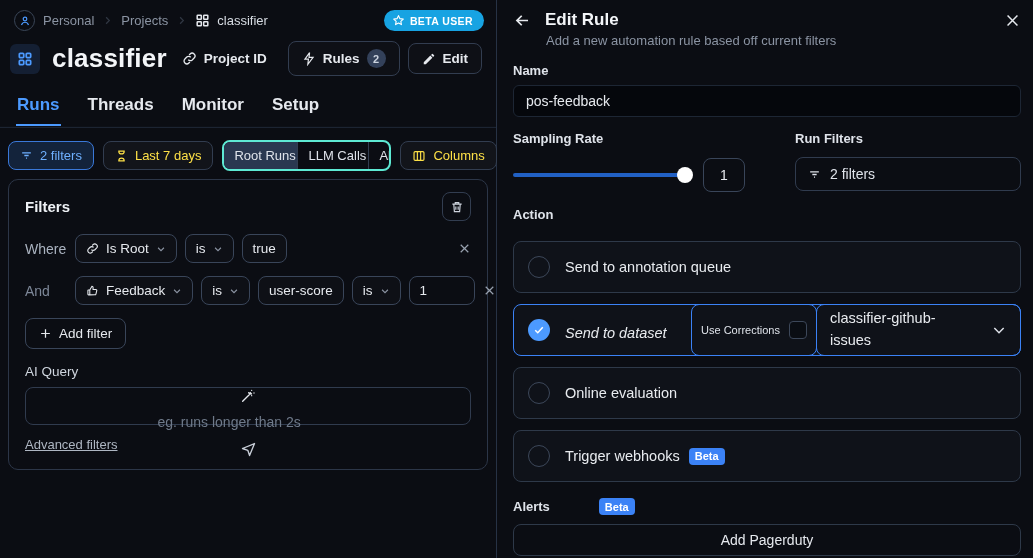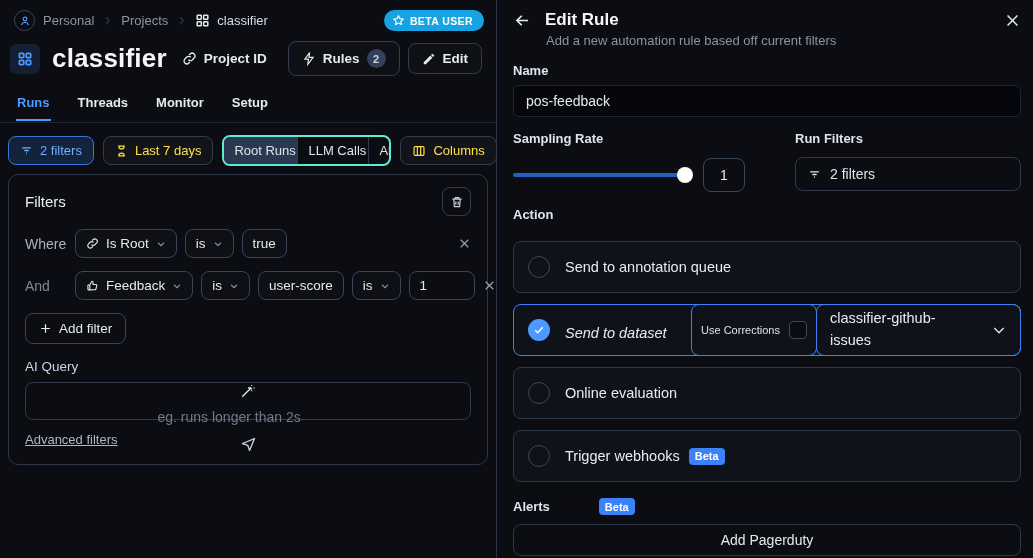--- a/index.html
+++ b/index.html
@@ -17,35 +17,35 @@
   .beta-user { margin-left:auto; background:#17a3e2; color:#fff; font-size:10.5px; font-weight:bold; letter-spacing:.4px; padding:4px 11px 4px 8px; border-radius:13px; display:flex; align-items:center; gap:5px; }
 
   .title-row { display:flex; align-items:center; padding:10px 14px 0 10px; }
   .app-tile { width:30px; height:30px; border-radius:6px; background:#141f33; display:flex; align-items:center; justify-content:center; color:#4c9aff; }
   .page-title { font-size:26px; font-weight:bold; color:#f3f5f8; margin-left:12px; letter-spacing:.2px; }
   .title-actions { margin-left:auto; display:flex; gap:8px; align-items:center; }
   .btn-ghost { display:inline-flex; align-items:center; gap:7px; padding:7px 13px; border:1px solid #323d50; border-radius:8px; background:rgba(255,255,255,0.015); color:#e6e9ee; font-size:13.5px; font-weight:600; cursor:pointer; white-space:nowrap; }
   .count-badge { width:19px; height:19px; border-radius:50%; background:#344souri; background:#33415a; color:#ccd4e0; font-size:11px; font-weight:600; display:flex; align-items:center; justify-content:center; }
 
   .tabs { display:flex; gap:26px; padding:0 16px; margin-top:13px; border-bottom:1px solid #20283620; box-shadow:0 1px 0 #1c2432; }
-  .tab { font-size:13px; font-weight:600; color:#e6e9ee; padding:6px 1px 9px; cursor:pointer; border-bottom:2px solid transparent; }
+  .tab { font-size:17px; font-weight:600; color:#e6e9ee; padding:6px 1px 9px; cursor:pointer; border-bottom:2px solid transparent; }
   .tab.active { color:#4c9aff; border-bottom-color:#4c9aff; }
 
   .toolbar { display:flex; align-items:center; gap:9px; padding:13px 8px 0 8px; }
   .tb-btn { display:inline-flex; align-items:center; gap:7px; padding:6px 11px; border:1px solid #323d50; border-radius:8px; font-size:13px; color:#fde047; background:rgba(255,255,255,0.03); cursor:pointer; white-space:nowrap; }
   .tb-btn.filters-active { background:rgba(43,94,167,0.28); border-color:#3a78d8; color:#6fb0ff; }
   .segmented { display:flex; border:2px solid #5eead4; border-radius:8px; overflow:hidden; width:169px; flex:0 0 169px; }
   .seg { padding:6px 10px; font-size:13px; color:#dfe3ea; border-right:1px solid #323d50; white-space:nowrap; cursor:pointer; overflow:hidden; }
   .seg:last-child { border-right:none; flex:1; min-width:0; }
   .seg.active { background:#2a3850; }
   .tb-columns { margin-left:auto; }
 
   .filters-card { margin:8px 8px 0 8px; border:1px solid #2c3648; border-radius:10px; padding:12px 16px 16px; }
   .fc-head { display:flex; align-items:center; justify-content:space-between; }
-  .fc-title { font-size:15px; font-weight:normal; color:#eef1f5; }
+  .fc-title { font-size:15px; font-weight:bold; color:#eef1f5; }
   .icon-btn { width:29px; height:29px; border:1px solid #323d50; border-radius:8px; background:transparent; color:#cdd3dc; display:flex; align-items:center; justify-content:center; cursor:pointer; }
   .f-row { display:flex; align-items:center; gap:8px; margin-top:13px; }
   .conj { width:42px; flex:0 0 42px; font-size:14px; color:#aab3c0; }
   .conj.dim { color:#7d8798; }
   .pill { display:inline-flex; align-items:center; gap:7px; border:1px solid #394559; border-radius:8px; padding:6px 10px; font-size:13.5px; color:#e6e9ee; background:rgba(255,255,255,0.015); cursor:pointer; white-space:nowrap; }
   .pill .chev { color:#8b94a3; }
   .val-input { border:1px solid #394559; border-radius:8px; padding:6px 10px; font-size:13.5px; color:#e6e9ee; background:transparent; width:66px; font-family:inherit; }
   .row-x { margin-left:auto; color:#98a1af; cursor:pointer; display:flex; }
   .add-filter { margin-top:13px; display:inline-flex; align-items:center; gap:7px; border:1px solid #394559; border-radius:8px; padding:7px 13px; font-size:13.5px; color:#e6e9ee; background:transparent; cursor:pointer; }
   .ai-label { margin-top:15px; font-size:13.5px; color:#cfd5de; }

